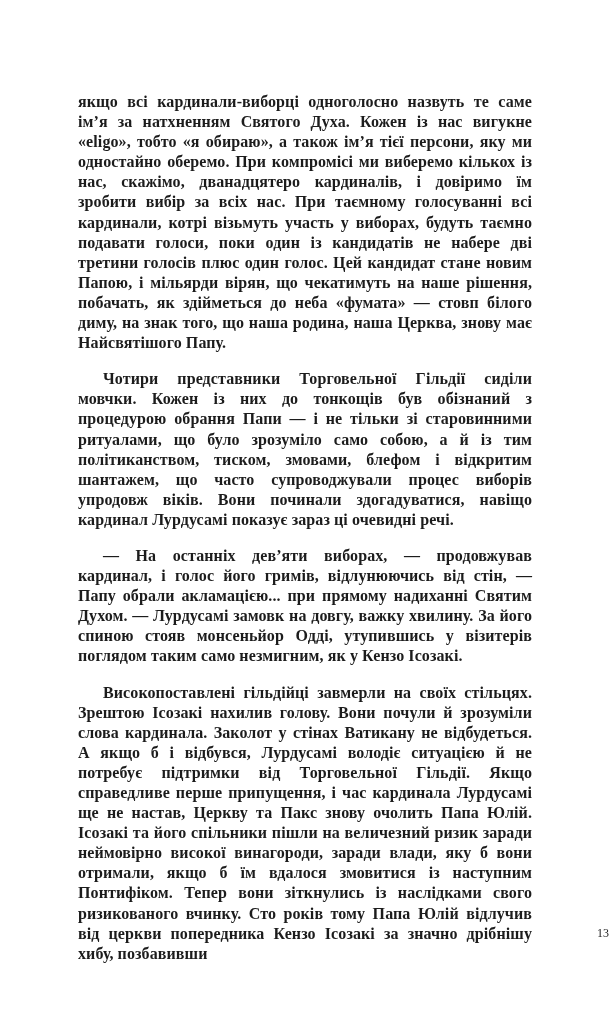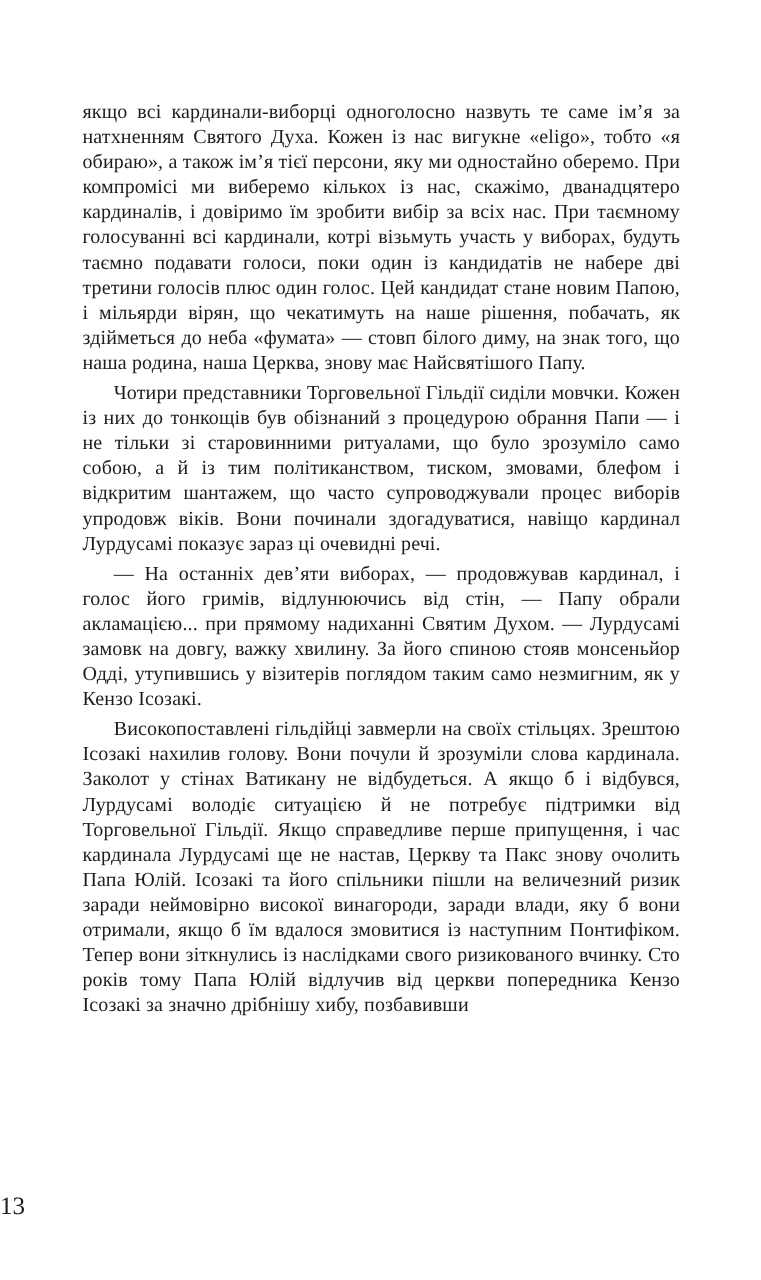--- a/index.html
+++ b/index.html
@@ -20,35 +20,35 @@
     position: absolute;
     left: 62px;
     top: 76px;
     width: 486px;
     font-size: 16px;
     line-height: 20.1px;
     text-align: justify;
     letter-spacing: 0.1px;
   }
   .text-block p {
-    margin: 4px;
+    margin: 16px;
     padding: 0;
+    font-weight: bold;
   }
   .text-block p.indent {
     text-indent: 25px;
   }
   .page-number {
     position: absolute;
     left: 0;
     top: 926px;
     width: 609px;
-    text-align: left;
-    font-size: 20px;
+    text-align: right;
+    font-size: 12px;
     color: #1c1c1c;
-    margin-top: 28px;
   }
 </style>
 </head>
 <body>
 
 <div class="book-page">
   <div class="text-block">
     <p>якщо всі кардинали-виборці одноголосно назвуть те саме ім’я за натхненням Святого Духа. Кожен із нас вигукне «eligo», тобто «я обираю», а також ім’я тієї персони, яку ми одностайно оберемо. При компромісі ми виберемо кількох із нас, скажімо, дванадцятеро кардиналів, і довіримо їм зробити вибір за всіх нас. При таємному голосуванні всі кардинали, котрі візьмуть участь у виборах, будуть таємно подавати голоси, поки один із кандидатів не набере дві третини голосів плюс один голос. Цей кандидат стане новим Папою, і мільярди вірян, що чекатимуть на наше рішення, побачать, як здійметься до неба «фумата» — стовп білого диму, на знак того, що наша родина, наша Церква, знову має Найсвятішого Папу.</p>
     <p class="indent">Чотири представники Торговельної Гільдії сиділи мовчки. Кожен із них до тонкощів був обізнаний з процедурою обрання Папи — і не тільки зі старовинними ритуалами, що було зрозуміло само собою, а й із тим політиканством, тиском, змовами, блефом і відкритим шантажем, що часто супроводжували процес виборів упродовж віків. Вони починали здогадуватися, навіщо кардинал Лурдусамі показує зараз ці очевидні речі.</p>
     <p class="indent">— На останніх дев’яти виборах, — продовжував кардинал, і голос його гримів, відлунюючись від стін, — Папу обрали акламацією... при прямому надиханні Святим Духом. — Лурдусамі замовк на довгу, важку хвилину. За його спиною стояв монсеньйор Одді, утупившись у візитерів поглядом таким само незмигним, як у Кензо Ісозакі.</p>

